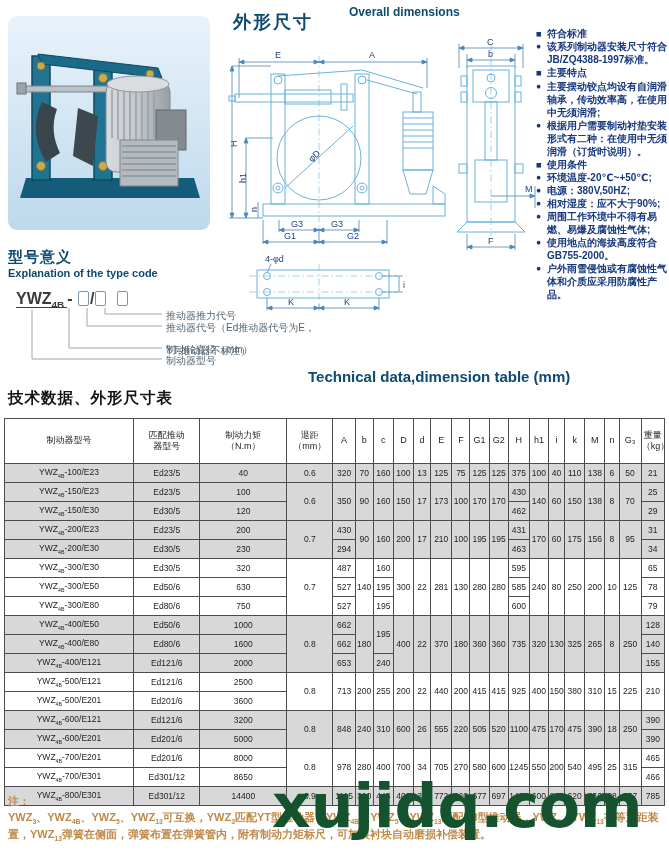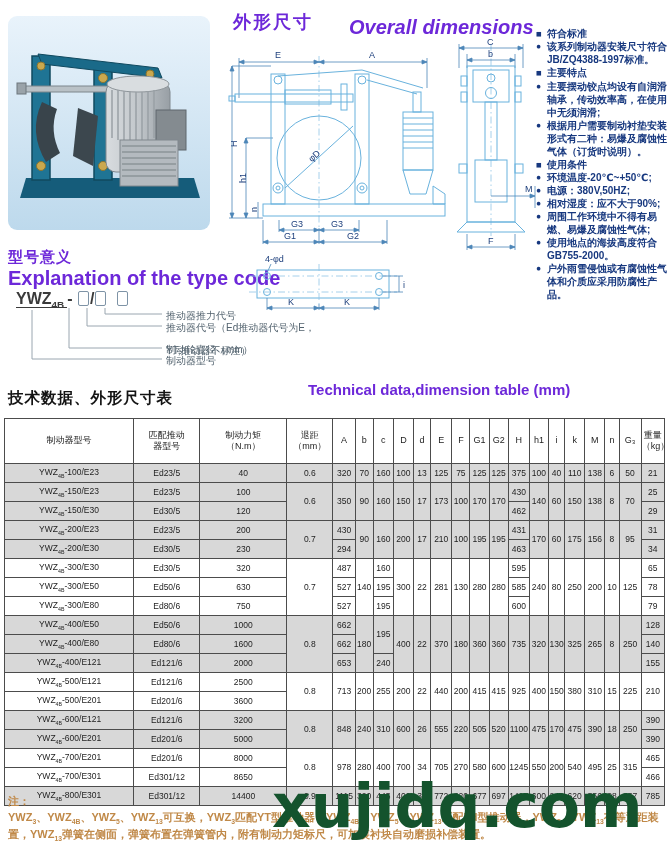--- a/index.html
+++ b/index.html
@@ -4,27 +4,27 @@
 <style>
   html,body{margin:0;padding:0;}
   body{
     width:669px;height:857px;position:relative;background:#fff;overflow:hidden;
     font-family:"Liberation Sans","DejaVu Sans",sans-serif;
   }
   sub{font-size:0.62em;}
   
   .photo{position:absolute;left:8px;top:16px;width:202px;height:214px;}
   
-  .hd{position:absolute;font-weight:bold;color:#6d28d9;white-space:nowrap;}
+  .hd{position:absolute;font-weight:bold;color:#0c4a6e;white-space:nowrap;}
   .hd-zh-dim{left:233px;top:10px;font-size:18px;letter-spacing:2px;}
-  .hd-en-dim{left:349px;top:16px;font-size:20px;font-style:italic;}
+  .hd-en-dim{left:349px;top:5px;font-size:12px;}
   .hd-zh-type{left:8px;top:248px;font-size:15px;letter-spacing:1px;}
-  .hd-en-type{left:8px;top:267px;font-size:20px;}
+  .hd-en-type{left:8px;top:267px;font-size:11px;}
   .hd-zh-tbl{left:8px;top:388px;font-size:15.5px;color:#141414;letter-spacing:1px;}
-  .hd-en-tbl{left:308px;top:381px;font-size:15px;}
+  .hd-en-tbl{left:308px;top:368px;font-size:15px;}
   
   .drawing{position:absolute;left:227px;top:36px;width:318px;height:306px;}
   .drawing svg{display:block;}
   
   .sidebar{position:absolute;left:536px;top:27px;width:131px;color:#17387f;
            font-size:10px;font-weight:bold;line-height:1.3;}
   .sb-item{display:flex;align-items:flex-start;}
   .sb-item .marker{flex:none;width:11px;font-size:8.5px;padding-top:1px;}
   .sb-item.h .marker{font-size:9.5px;}
   .sb-item .txt{flex:1;}
@@ -284,21 +284,21 @@
       <div class="sb-item h">
         <span class="marker">■</span>
         <span class="txt">主要特点</span>
       </div>
       <div class="sb-item b">
         <span class="marker">●</span>
         <span class="txt">主要摆动铰点均设有自润滑轴承，传动效率高，在使用中无须润滑;</span>
       </div>
       <div class="sb-item b">
         <span class="marker">●</span>
-        <span class="txt">根据用户需要制动衬垫安装形式有二种：易爆及腐蚀性气体（订货时说明）。</span>
+        <span class="txt">根据用户需要制动衬垫安装形式有二种：在使用中无须润滑（订货时说明）。</span>
       </div>
       <div class="sb-item h">
         <span class="marker">■</span>
         <span class="txt">使用条件</span>
       </div>
       <div class="sb-item b">
         <span class="marker">●</span>
         <span class="txt">环境温度-20℃~+50℃;</span>
       </div>
       <div class="sb-item b">

